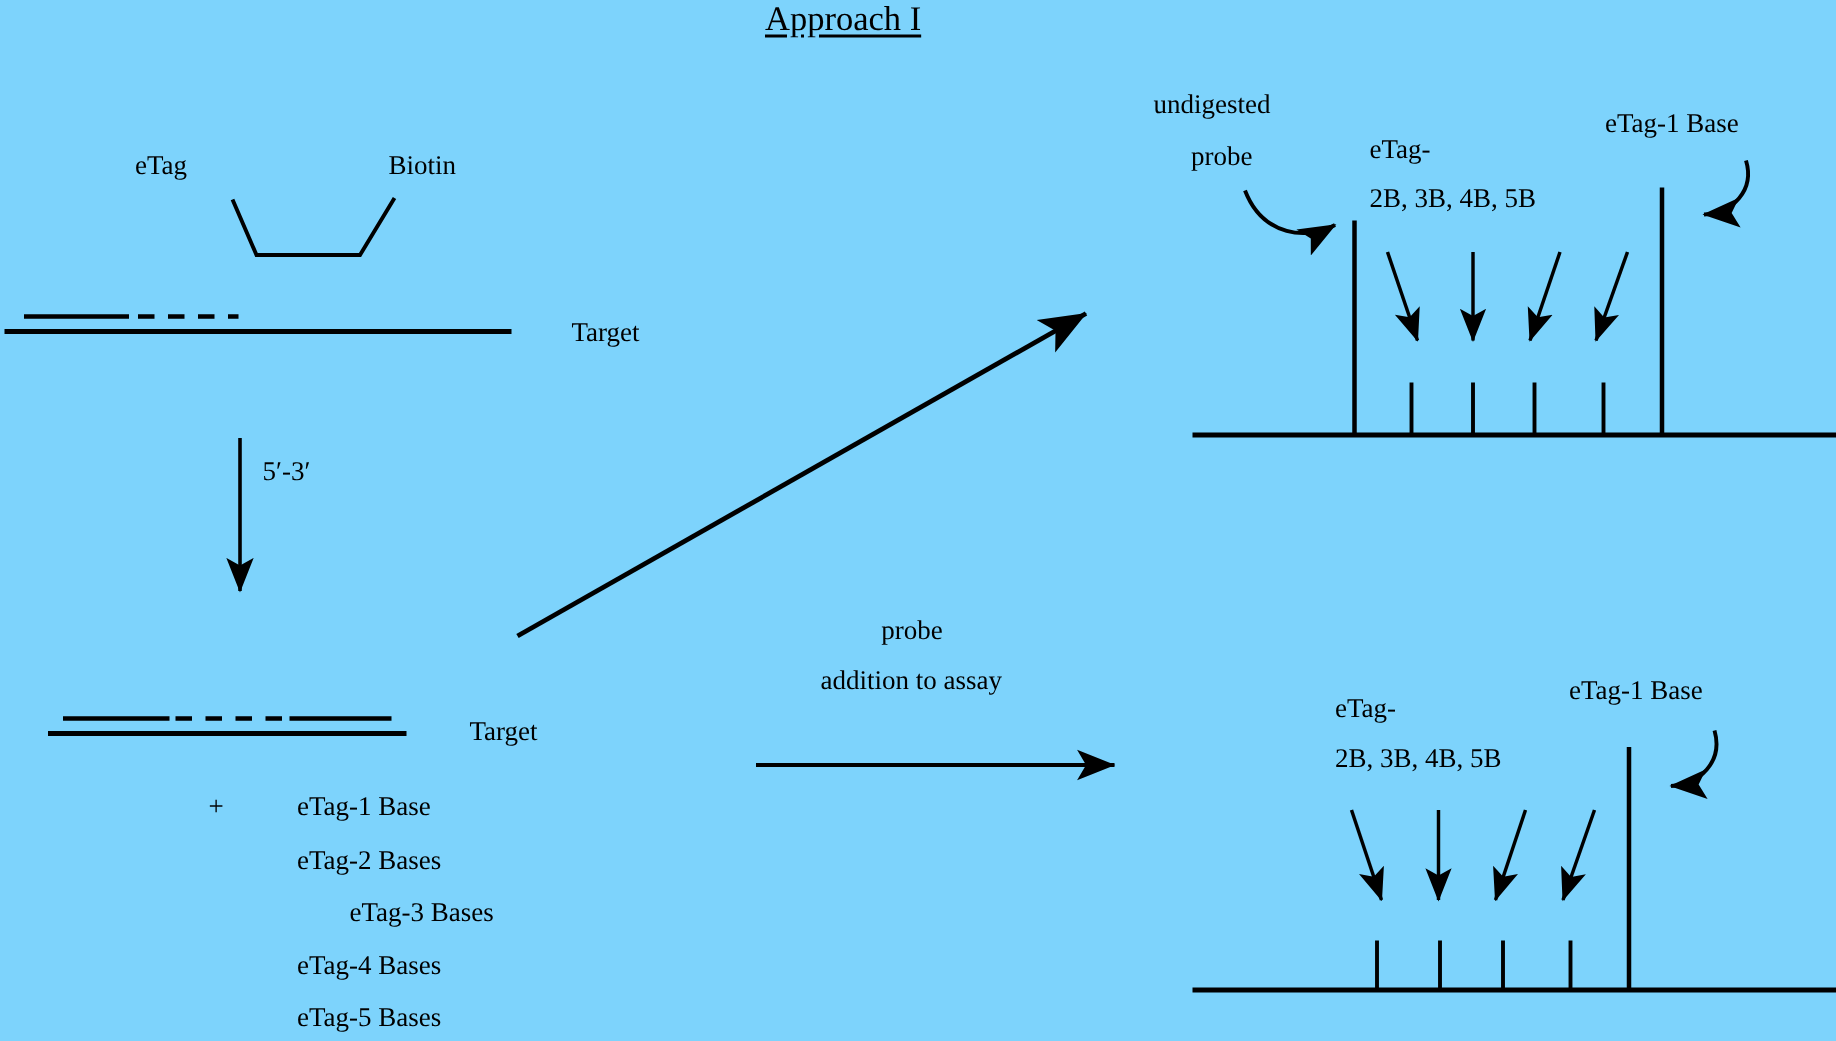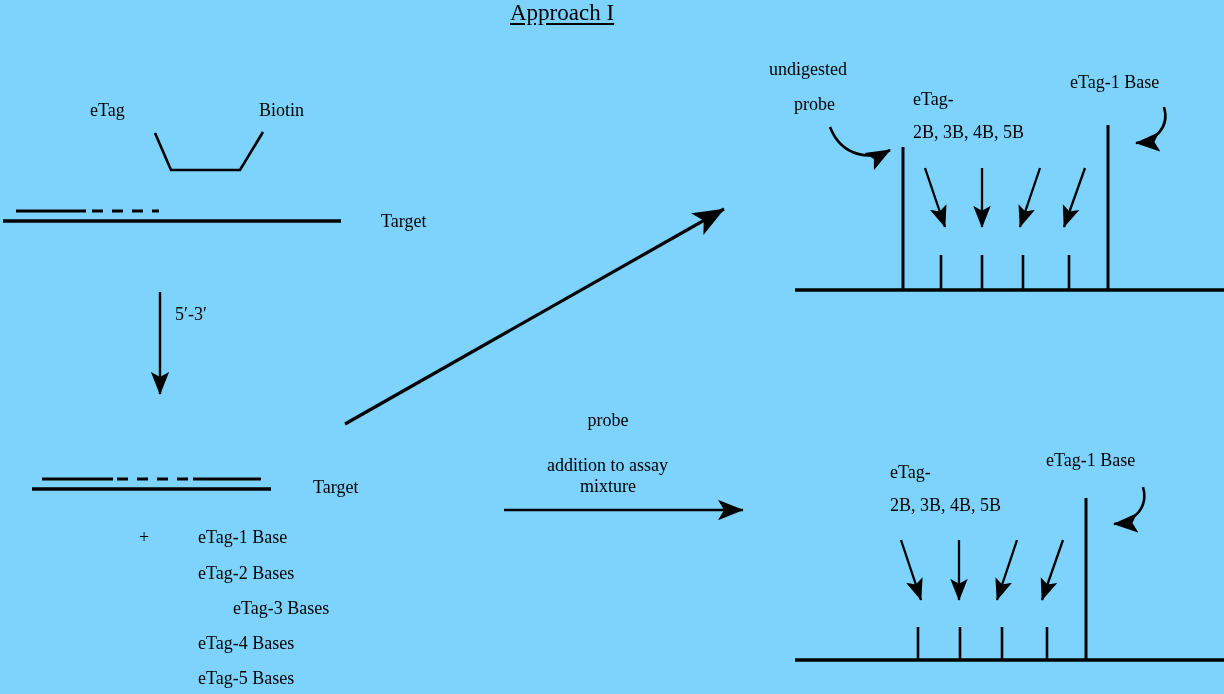--- a/index.html
+++ b/index.html
@@ -135,22 +135,21 @@
 
   <div class="lbl t-big" style="left:139px; top:527px;">+</div>
 
   <div class="lbl t-big" style="left:198px; top:527px;">eTag-1 Base</div>
   <div class="lbl t-big" style="left:198px; top:563px;">eTag-2 Bases</div>
   <div class="lbl t-big" style="left:198px; top:598px;margin-left:35px;">eTag-3 Bases</div>
   <div class="lbl t-big" style="left:198px; top:633px;">eTag-4 Bases</div>
   <div class="lbl t-big" style="left:198px; top:668px;">eTag-5 Bases</div>
 
   <div class="lbl t-big center" style="left:508px; top:410px; width:200px;">probe</div>
-  <div class="lbl t-big center" style="left:500px; top:455px; width:215px;">addition to assay</div>
-  <div class="lbl t-big center" style="left:508px; top:476px; width:200px;">mixture</div>
+  <div class="lbl t-big center" style="left:500px; top:443px; width:215px;">addition to assay</div>
 
   <div class="lbl t-big" style="left:769px; top:59px;">undigested</div>
   <div class="lbl t-big" style="left:794px; top:94px;">probe</div>
 
   <div class="lbl t-big" style="left:913px; top:89px;">eTag-</div>
   <div class="lbl t-big" style="left:913px; top:122px;">2B, 3B, 4B, 5B</div>
 
   <div class="lbl t-big" style="left:1070px; top:72px;">eTag-1 Base</div>
 
   <div class="lbl t-big" style="left:890px; top:462px;">eTag-</div>

